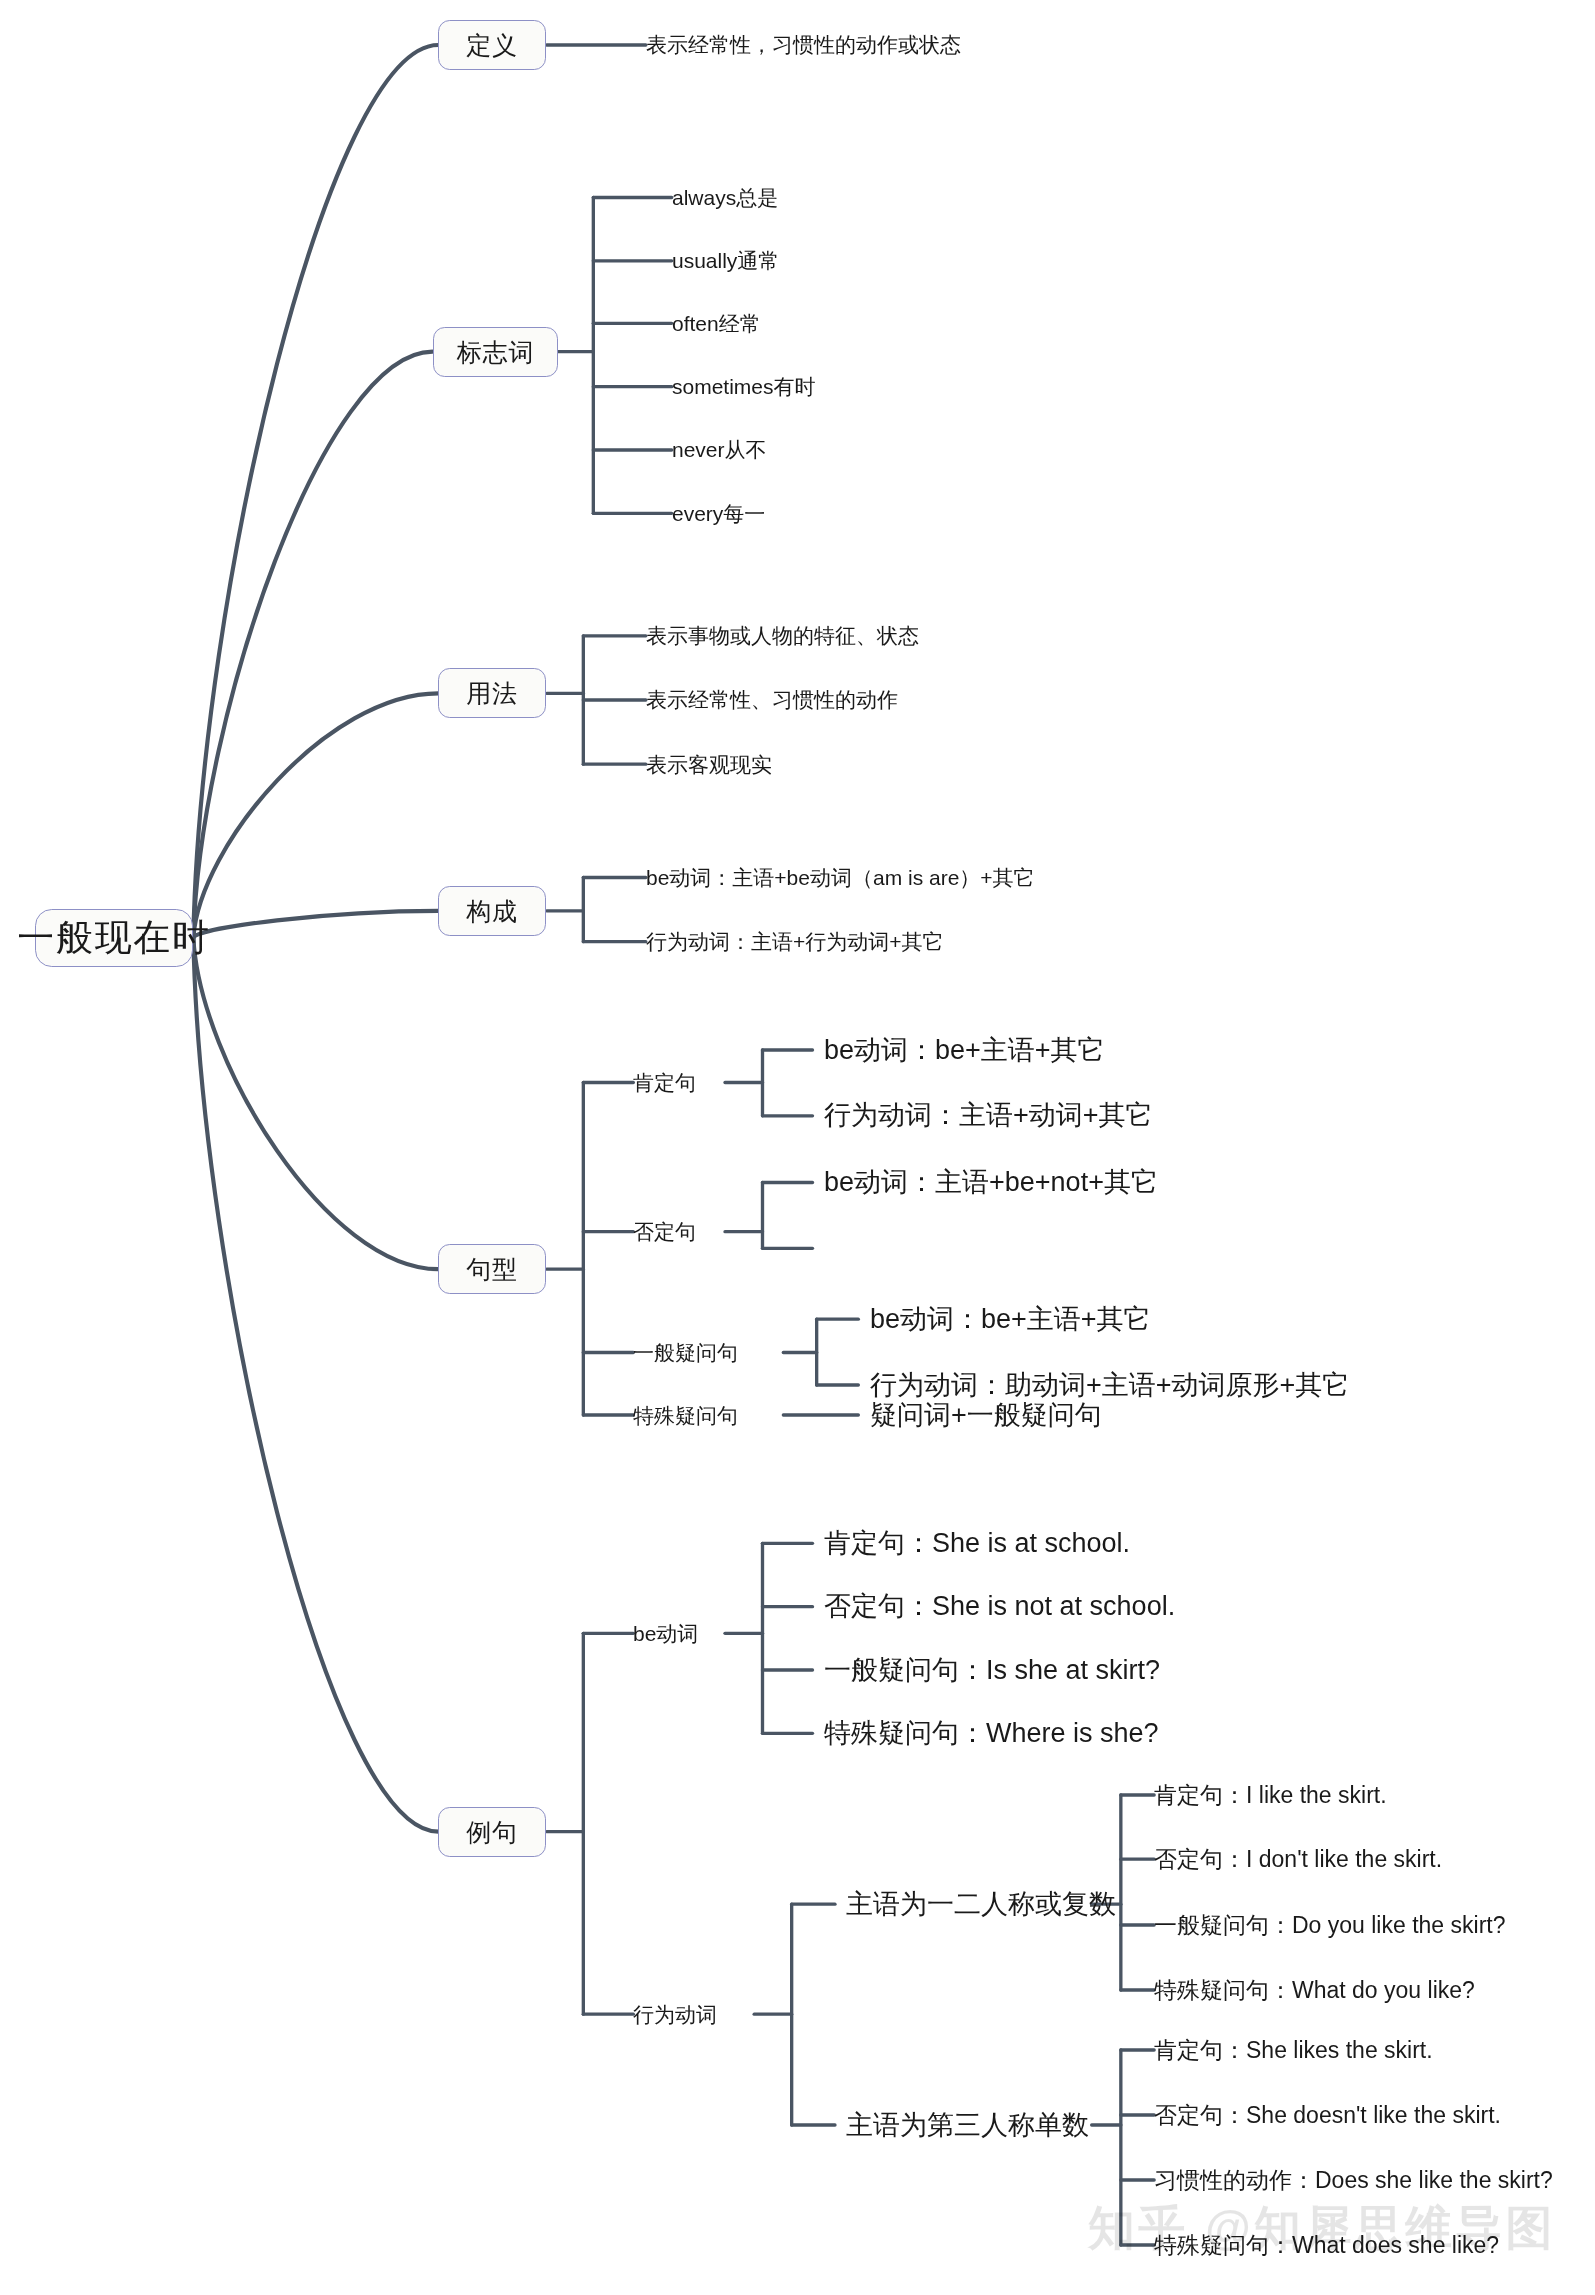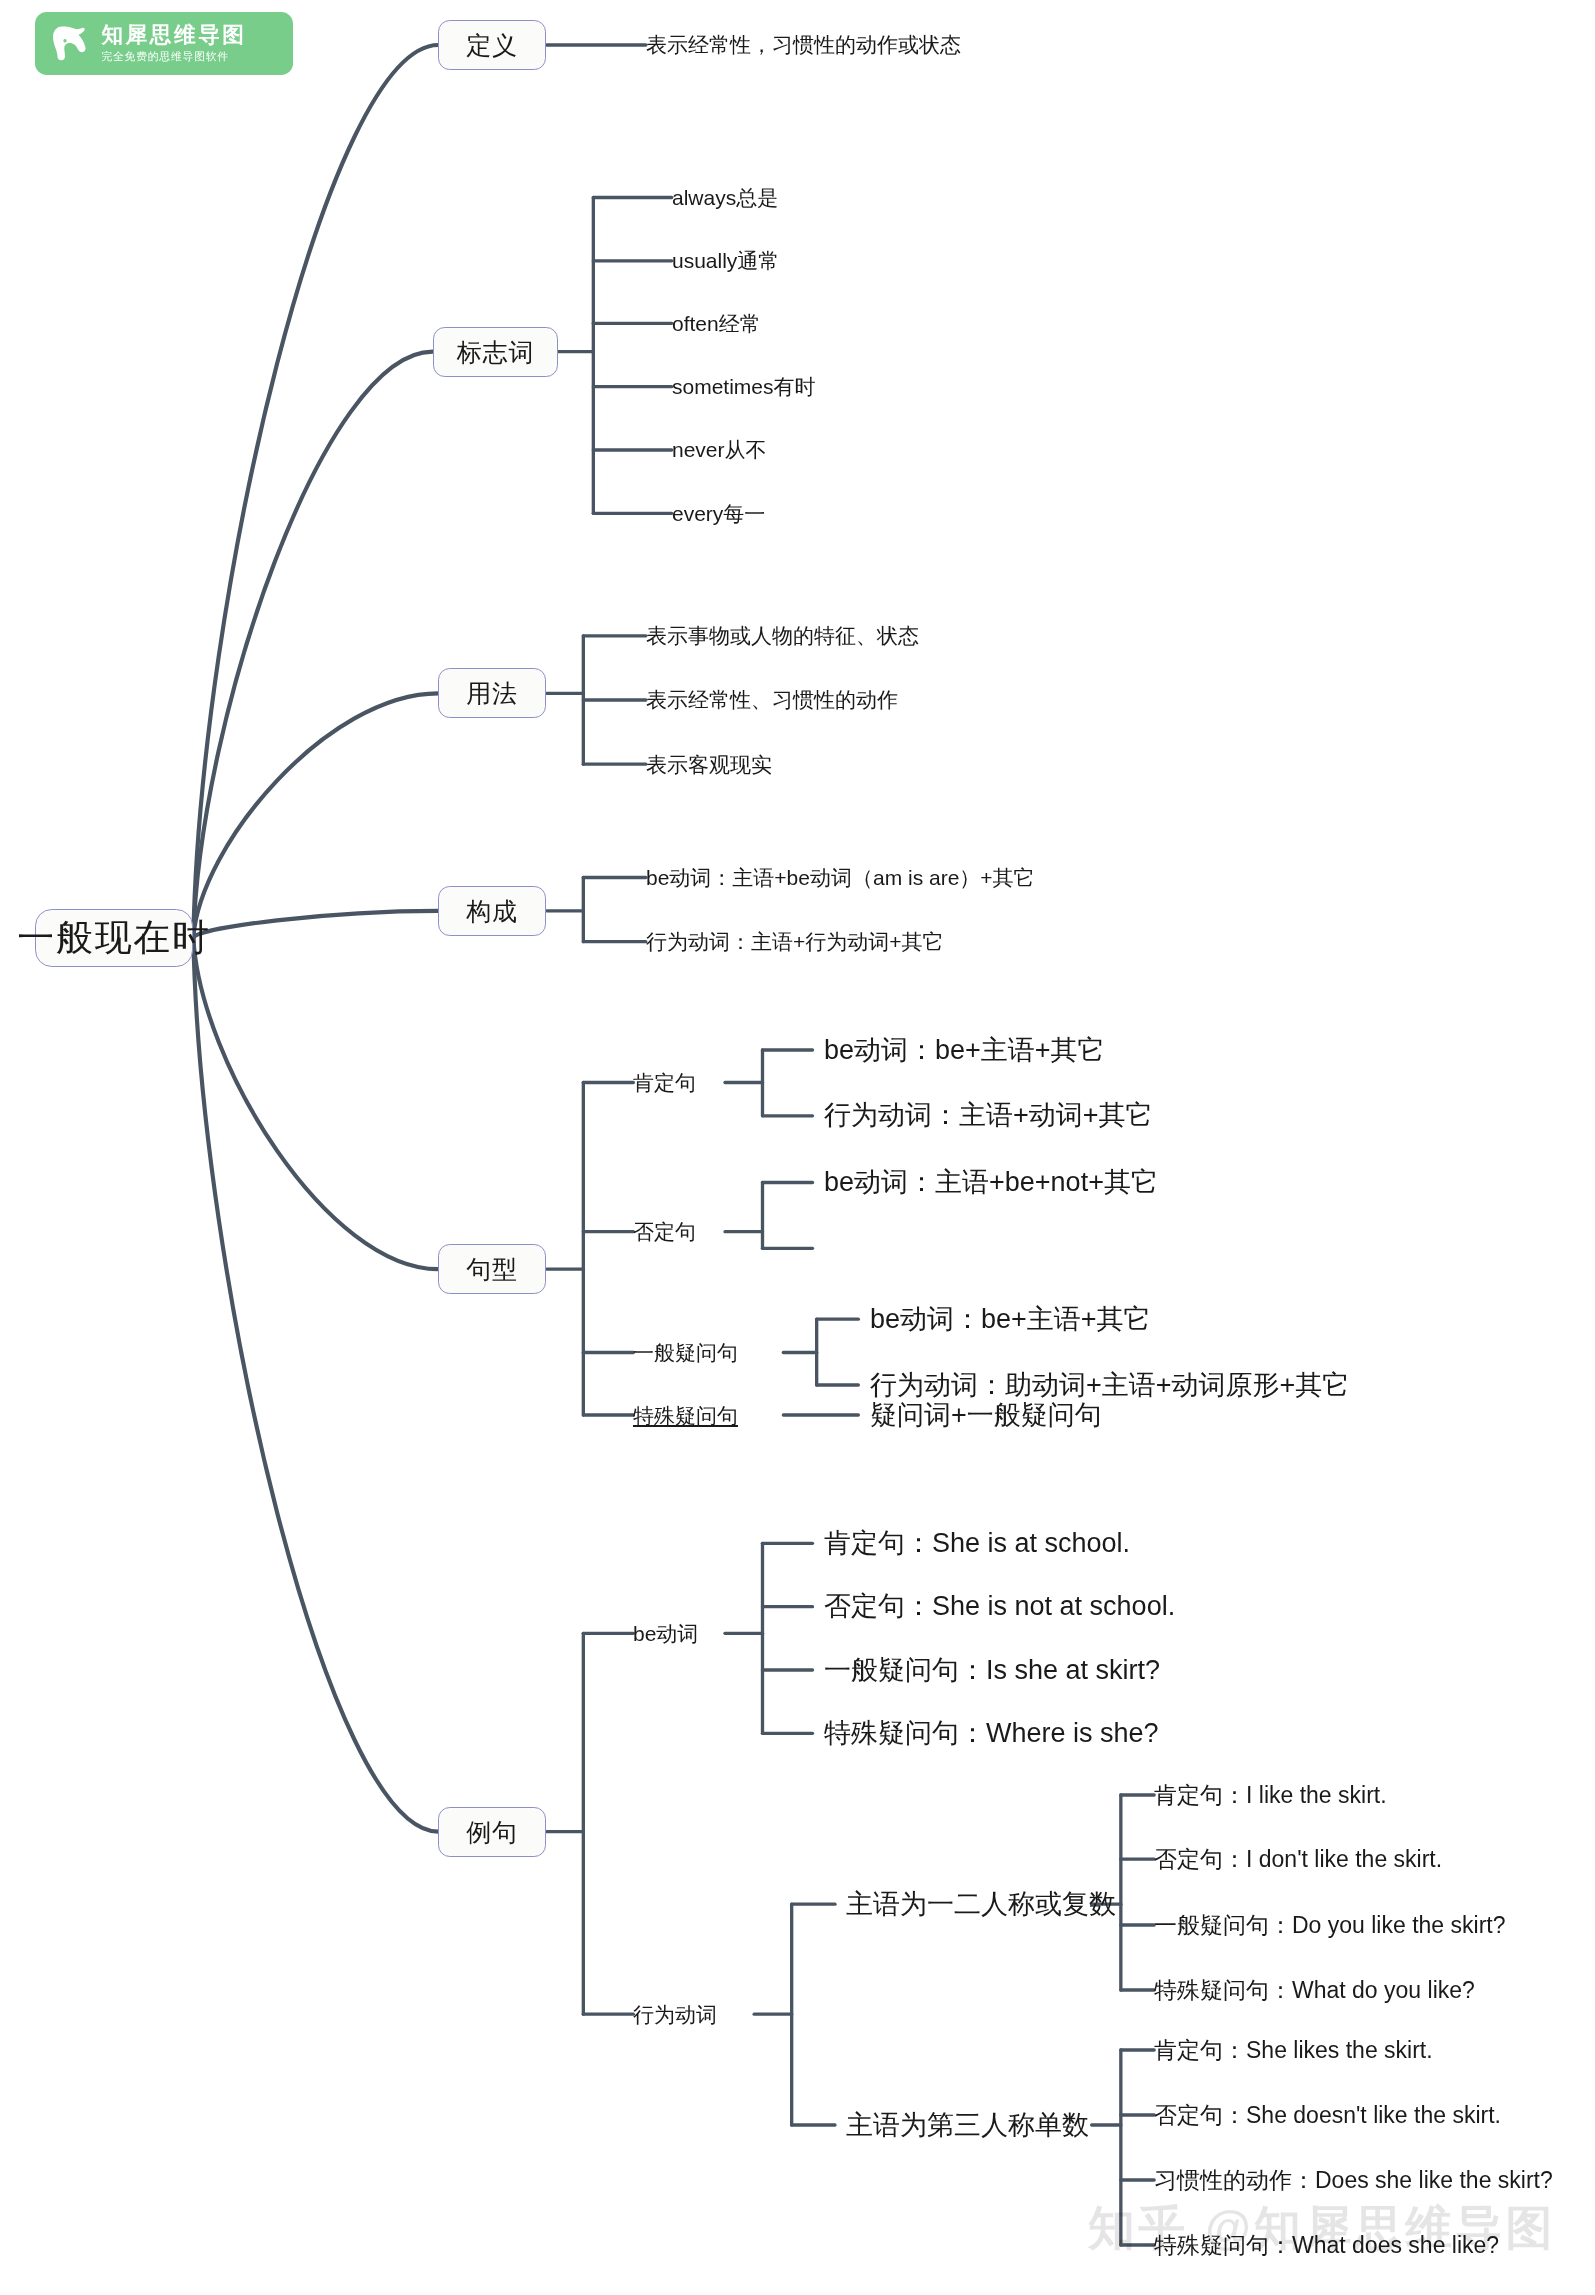--- a/index.html
+++ b/index.html
@@ -176,30 +176,20 @@
       <path d="M 1345 2310 L 1385 2310" stroke="#4a5563" stroke-width="4" fill="none" stroke-linecap="round" stroke-linejoin="round"></path>
       <path d="M 1345 2388 L 1385 2388" stroke="#4a5563" stroke-width="4" fill="none" stroke-linecap="round" stroke-linejoin="round"></path>
       <path d="M 1310 2550 L 1345 2550" stroke="#4a5563" stroke-width="4" fill="none" stroke-linecap="round" stroke-linejoin="round"></path>
       <path d="M 1345 2460 L 1345 2694" stroke="#4a5563" stroke-width="4" fill="none" stroke-linecap="round" stroke-linejoin="round"></path>
       <path d="M 1345 2460 L 1385 2460" stroke="#4a5563" stroke-width="4" fill="none" stroke-linecap="round" stroke-linejoin="round"></path>
       <path d="M 1345 2538 L 1385 2538" stroke="#4a5563" stroke-width="4" fill="none" stroke-linecap="round" stroke-linejoin="round"></path>
       <path d="M 1345 2616 L 1385 2616" stroke="#4a5563" stroke-width="4" fill="none" stroke-linecap="round" stroke-linejoin="round"></path>
       <path d="M 1345 2694 L 1385 2694" stroke="#4a5563" stroke-width="4" fill="none" stroke-linecap="round" stroke-linejoin="round"></path>
     </svg>
 
-  <div class="logo">
-    <svg class="logo-mark" viewBox="0 0 64 64">
-      <path d="M20 10c-7 0-12 6-12 14 0 10 6 18 6 26 0 3 2 5 5 5s5-2 5-5c0-4-1-8-1-11 0-4 3-7 7-7 5 0 9 3 11 8 1 3 4 5 7 4 3-1 4-4 3-7-2-7-5-12-9-16 3-1 6-3 8-6 1-2-1-4-3-3-4 2-9 2-13 0-4-2-9-2-14-2z" fill="#ffffff"></path>
-      <circle cx="24" cy="29" r="2.2" fill="#78cd8b"></circle>
-    </svg>
-    <div class="logo-txt">
-      <div class="logo-title">知犀思维导图</div>
-      <div class="logo-sub">完全免费的思维导图软件</div>
-    </div>
-  </div>
 
   <div class="node boxed root" style="left:35px; top:909px; width:158px; height:58px;">
     <span>一般现在时</span>
   </div>
 
   <div class="node boxed lvl1" style="left:438px; top:20px; width:108px; height:50px;">
     <span>定义</span>
   </div>
   <div class="node plain lvl2" style="left:646px; top:27.5px; height:35px;">
     <span>表示经常性，习惯性的动作或状态</span>
@@ -274,21 +264,21 @@
   <div class="node plain lvl2" style="left:633px; top:1336px; height:33px;">
     <span>一般疑问句</span>
   </div>
   <div class="node plain lvl3" style="left:859px; top:1303px; height:33px;">
     <span>be动词：be+主语+其它</span>
   </div>
   <div class="node plain lvl3" style="left:859px; top:1369px; height:33px;">
     <span>行为动词：助动词+主语+动词原形+其它</span>
   </div>
 
-  <div class="node plain lvl2" style="left:633px; top:1399px; height:33px;text-decoration:underline;">
+  <div class="node plain lvl2" style="left:633px; top:1399px; height:33px;">
     <span>特殊疑问句</span>
   </div>
   <div class="node plain lvl3" style="left:859px; top:1399px; height:33px;">
     <span>疑问词+一般疑问句</span>
   </div>
 
   <div class="node boxed lvl1" style="left:438px; top:1807px; width:108px; height:50px;">
     <span>例句</span>
   </div>
 

